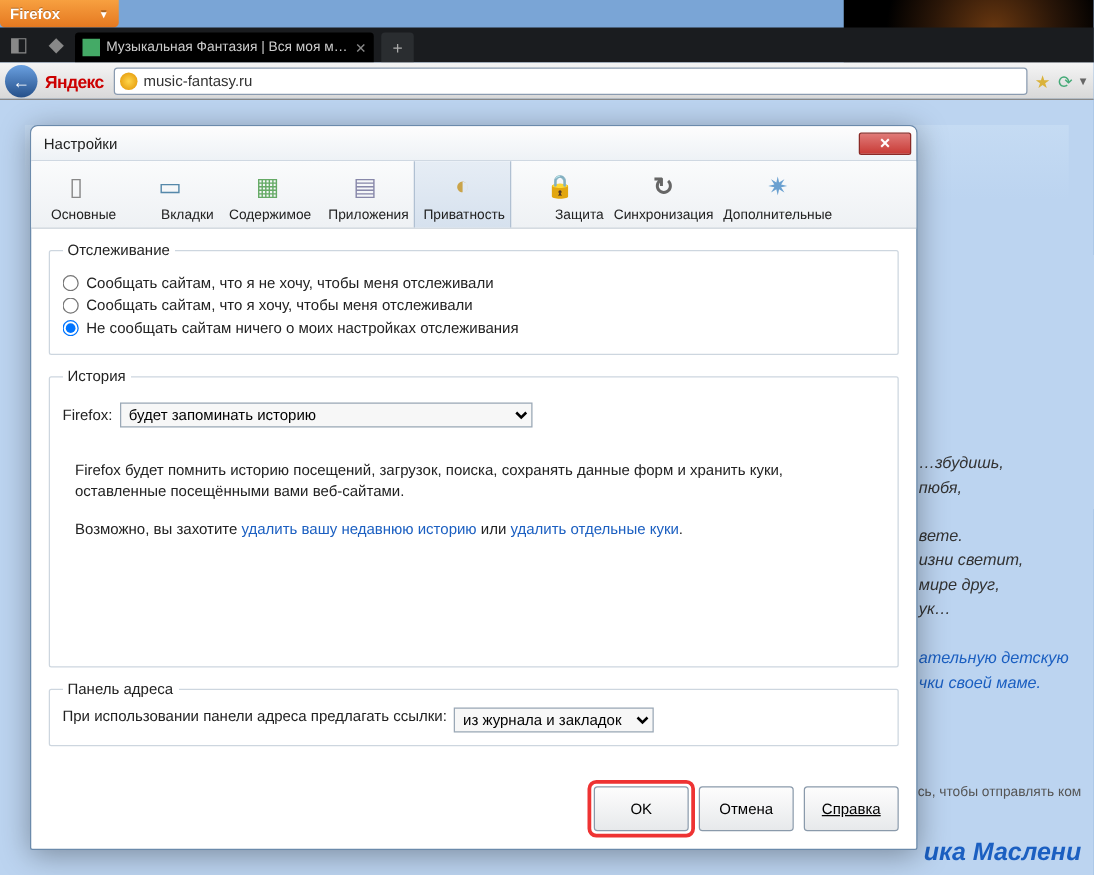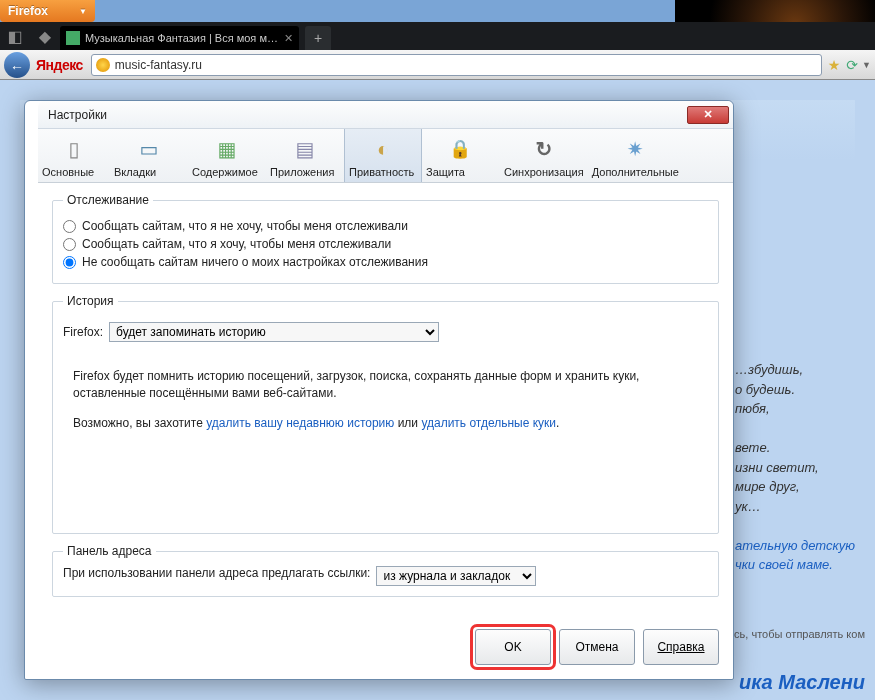--- a/index.html
+++ b/index.html
@@ -33,26 +33,26 @@
 .page-bg .header-blur { height:60px; background:linear-gradient(#c5dbf3,#bcd4f0); display:flex; align-items:center; justify-content:center; color:#8fb4e2; font-size:28px; font-weight:bold; font-style:italic; text-shadow:1px 1px #fff;}
 .page-bg .side-text { position:absolute; right:10px; top:280px; width:130px; font-size:13px; font-style:italic; color:#333; line-height:1.5;}
 .page-bg .side-text .lnk { color:#1b5fc1;}
 .page-bg .footer-frag { position:absolute; right:10px; bottom:6px; color:#1b5fc1; font-size:20px; font-weight:bold; font-style:italic;}
 .page-bg .small-note { position:absolute; right:10px; bottom:60px; font-size:11px; color:#555;}
 
 
 .eye-bg { position:absolute; top:0; right:0; width:200px; height:50px; background:radial-gradient(circle at 60% 50%, #6a3810 0%, #2a1608 40%, #000 70%); z-index:0;}
 
 
-.dialog { position:absolute; top:100px; left:24px; width:710px; height:580px; background:#fff; border:1px solid #6b8aab; border-radius:6px 6px 2px 2px; box-shadow:0 4px 24px rgba(0,0,0,.35); display:flex; flex-direction:column;padding-left:13px; }
+.dialog { position:absolute; top:100px; left:24px; width:710px; height:580px; background:#fff; border:1px solid #6b8aab; border-radius:6px 6px 2px 2px; box-shadow:0 4px 24px rgba(0,0,0,.35); display:flex; flex-direction:column; }
 .dlg-titlebar { height:28px; background:linear-gradient(#fdfdfd,#eef2f6); border-bottom:1px solid #cfd8e2; border-radius:6px 6px 0 0; display:flex; align-items:center; padding:0 4px 0 10px; font-size:12px; color:#222;}
 .dlg-titlebar .xbtn { margin-left:auto; width:42px; height:18px; background:linear-gradient(#e07a78,#c83b36); border:1px solid #8a2a26; border-radius:2px; color:#fff; display:flex; align-items:center; justify-content:center; font-size:11px; font-weight:bold;}
 
 .dlg-tabs { display:flex; background:linear-gradient(#fafbfc,#eef1f4); border-bottom:1px solid #c8d0d8;}
-.dlg-tab { flex: 0 0 auto; min-width:78px; padding:6px 4px 4px; text-align:left; font-size:11px; color:#222; cursor:default; }
+.dlg-tab { flex: 0 0 auto; min-width:78px; padding:6px 4px 4px; text-align:right; font-size:11px; color:#222; cursor:default; }
 .dlg-tab:first-child { min-width:72px; }
 .dlg-tab .ticon { width:32px; height:28px; margin:0 auto 3px; display:flex; align-items:center; justify-content:center; font-size:20px;}
 .dlg-tab.active { background:linear-gradient(#e6edf5,#d6e1ee); border-left:1px solid #b0c0d2; border-right:1px solid #b0c0d2;}
 
 .dlg-body { flex:1; padding:10px 14px 0; font-size:12px; color:#222; overflow:hidden;}
 
 fieldset { border:1px solid #cdd6df; border-radius:2px; padding:8px 10px 10px; margin-bottom:10px;}
 legend { font-size:12px; padding:0 4px; color:#222;}
 .radio-row { display:flex; align-items:center; margin:4px 0;}
 .radio-row input { margin-right:6px;}
@@ -111,21 +111,20 @@
   </div>
   <span class="star">★</span>
   <span class="reload">⟳</span>
   <span class="dd">▼</span>
 </div>
 
 <div class="page-bg">
   <div class="header-blur">Музыкальная Фантазия</div>
   <div class="side-text">
     <div>…збудишь,</div>
-    <div>о будешь.</div>
     <div>пюбя,</div>
     <br>
     <div>вете.</div>
     <div>изни светит,</div>
     <div>мире друг,</div>
     <div>ук…</div>
     <br>
     <div class="lnk">ательную детскую</div>
     <div class="lnk">чки своей маме.</div>
   </div>

